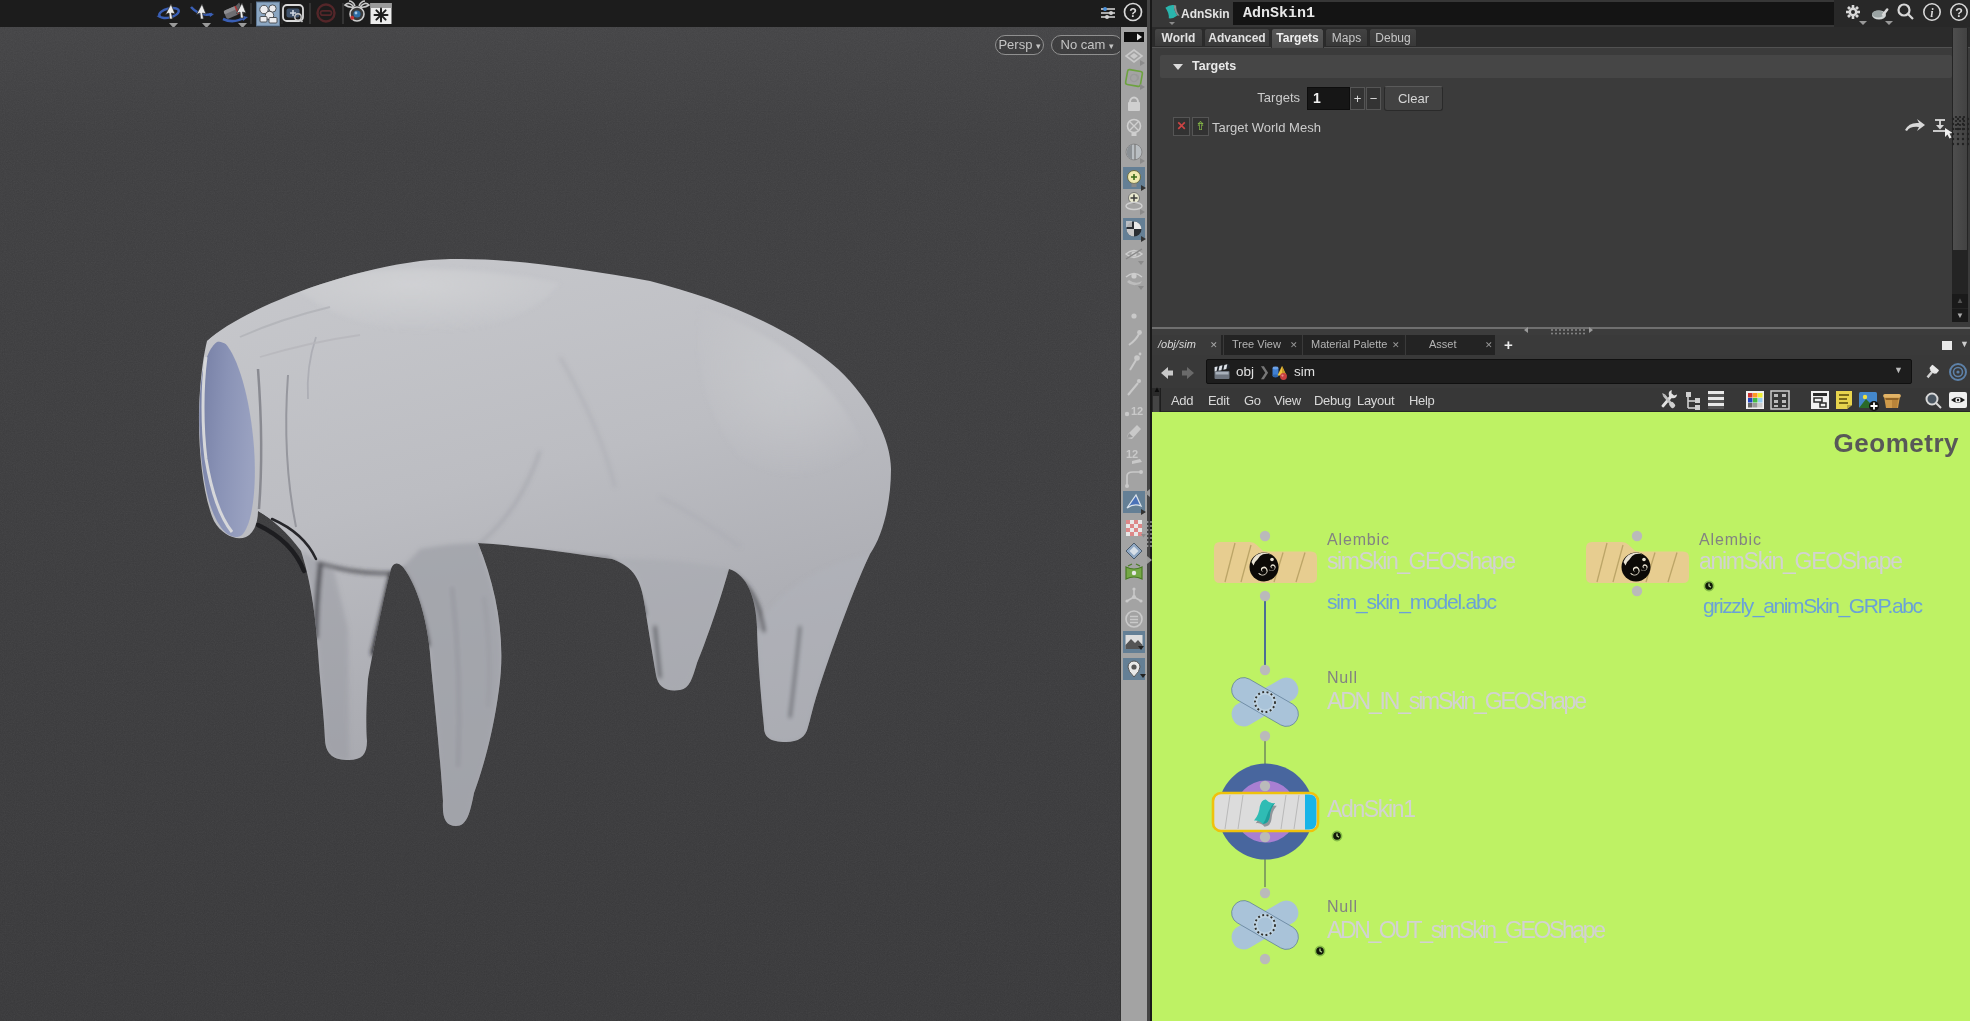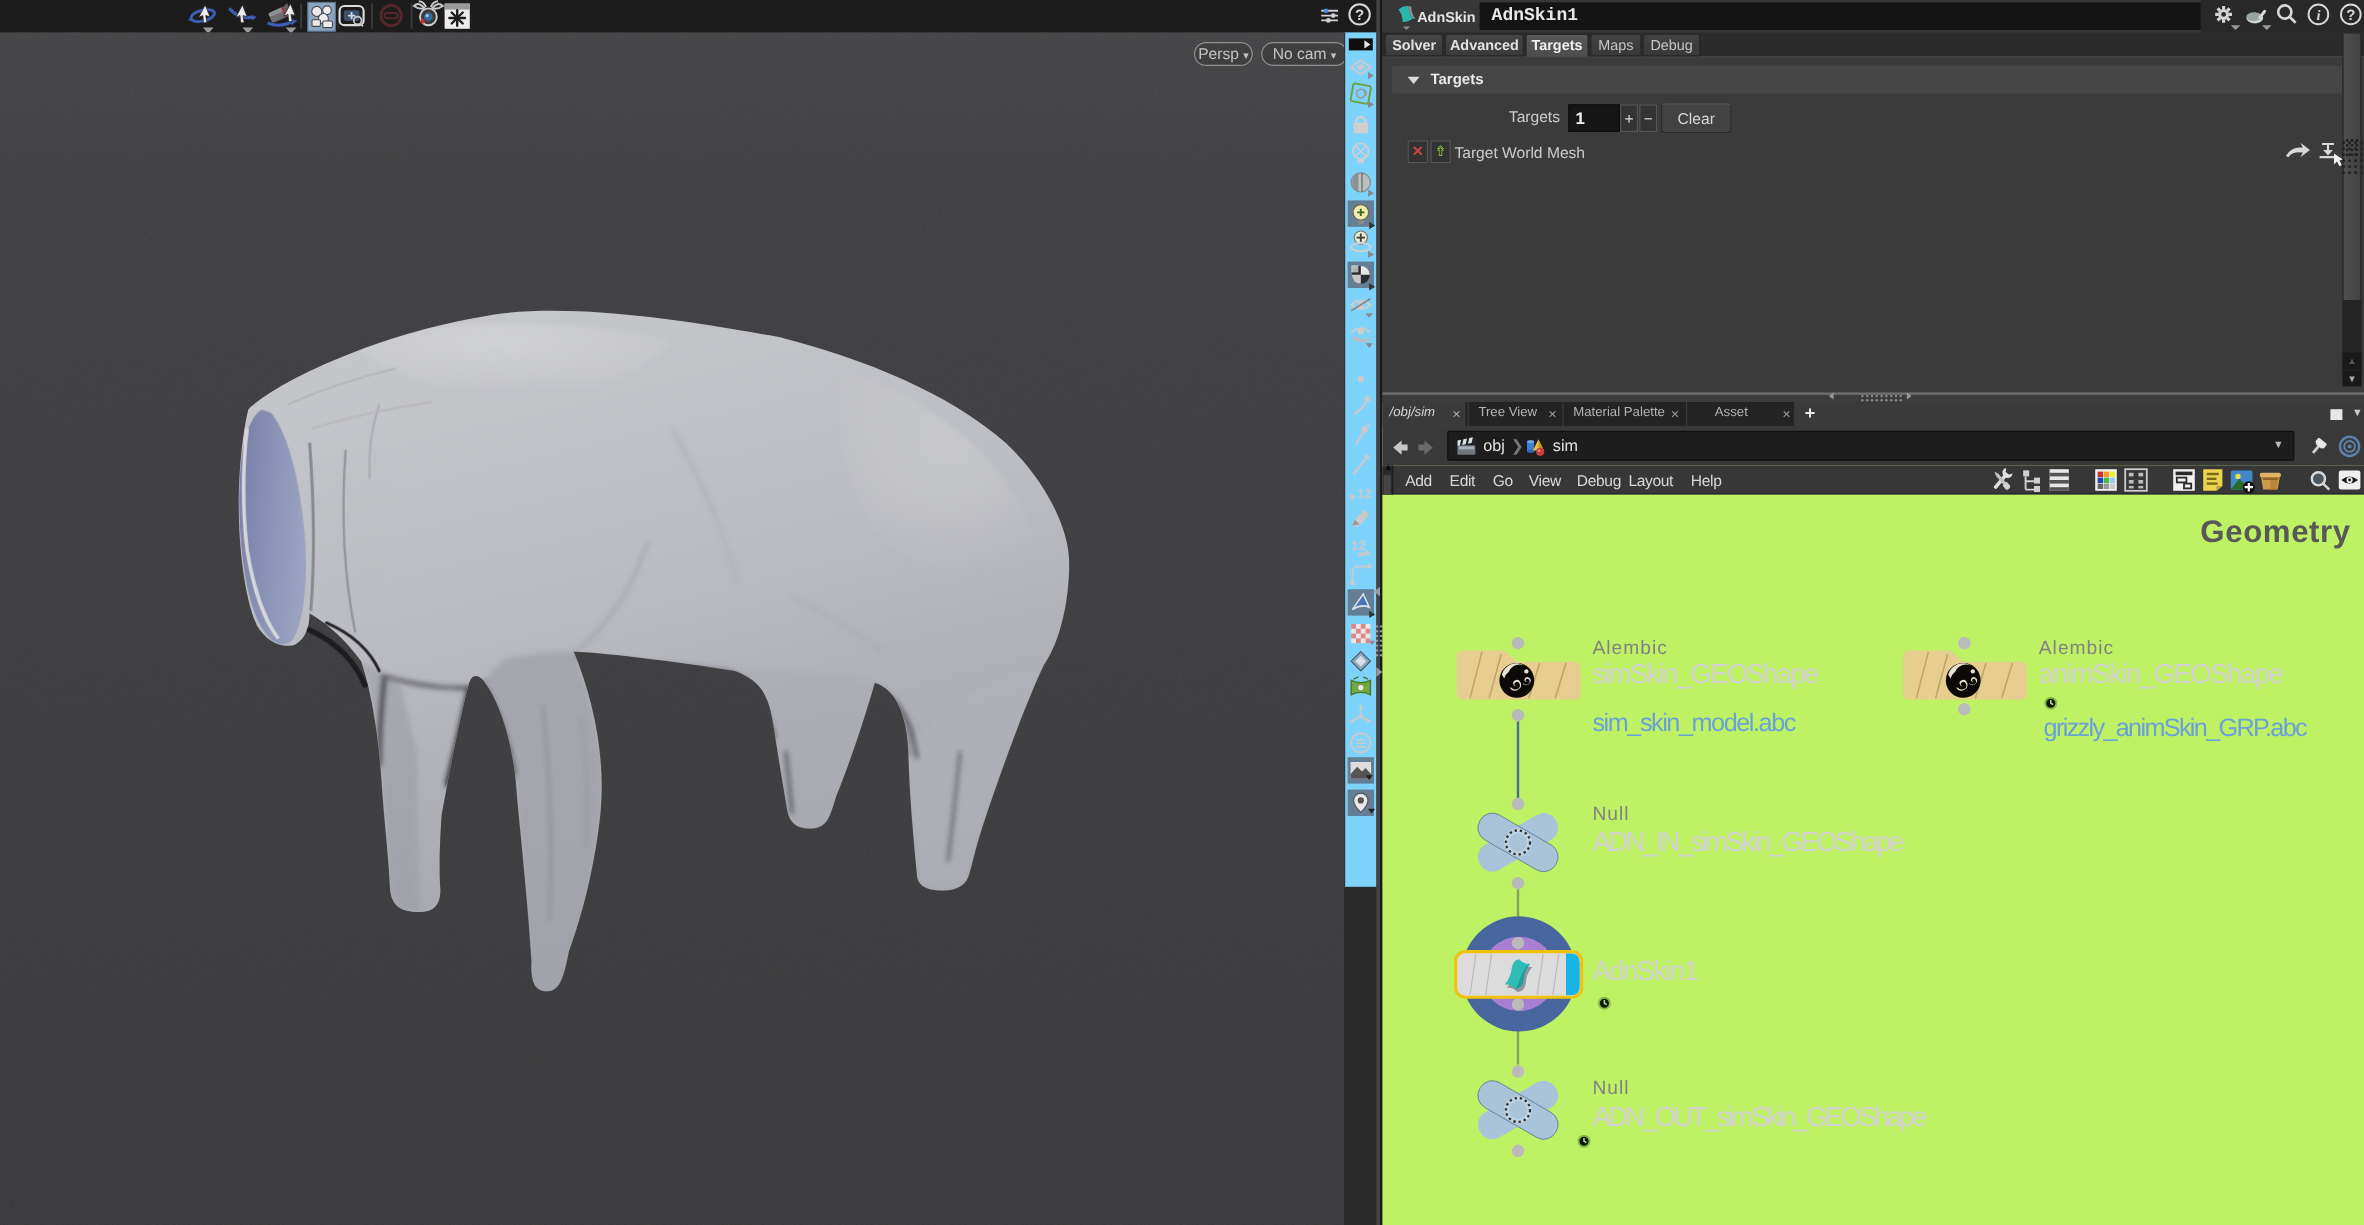--- a/index.html
+++ b/index.html
@@ -1,18 +1,18 @@
 <!DOCTYPE html>
 <html><head><meta charset="utf-8"><style>
 *{margin:0;padding:0;box-sizing:border-box}
 html,body{width:1970px;height:1021px;overflow:hidden;background:#2b2b2b;font-family:"Liberation Sans",sans-serif}
 .abs{position:absolute}
 #topbar{left:0;top:0;width:1147px;height:27px;background:#1c1c1c}
 #viewport{left:0;top:27px;width:1120px;height:994px;background:linear-gradient(#434345 0px, #3e3e40 110px, #3c3c3e 45%, #3a3a3c 75%, #38383a 100%)}
-#vtools{left:1120px;top:27px;width:27px;height:712px;background:#7dd3fc;border-left:1px solid #333}
+#vtools{left:1120px;top:27px;width:27px;height:994px;background:#a3a3a3;border-left:1px solid #333}
 #vdivider{left:1147px;top:0;width:5px;height:1021px;background:linear-gradient(90deg,#444444 0,#444444 3px,#191919 3px,#191919 5px)}
 #parampane{left:1152px;top:0;width:818px;height:327px;background:#3b3b3b}
 #netpane{left:1152px;top:335px;width:818px;height:686px;background:#bef264}
 #splitter{left:1152px;top:327px;width:818px;height:8px;background:#3c3c3c}
 .pill{position:absolute;height:20px;border:1px solid #909090;border-radius:10px;color:#c4c4c4;font-size:13px;line-height:18px;text-align:center;background:rgba(40,40,40,.25)}
 </style></head>
 <body>
 <div class="abs" id="topbar">
   <svg width="1147" height="27" style="position:absolute;left:0;top:0">
     <g transform="translate(169,13)">
@@ -475,21 +475,21 @@
           <text x="0" y="4.5" text-anchor="middle" font-size="12" font-style="italic" font-weight="bold" font-family="Liberation Serif" fill="#d8d8d8">i</text>
         </g>
       <g transform="translate(117,12)">
           <circle r="8.2" fill="none" stroke="#d8d8d8" stroke-width="1.6"></circle>
           <text x="0" y="4.5" text-anchor="middle" font-size="12.5" font-weight="bold" fill="#d8d8d8">?</text>
         </g>
     </g>
   </svg>
 
   <div class="abs" style="left:0;top:27px;width:818px;height:21px;background:#2b2b2b;border-bottom:1px solid #515151">
-    <div class="abs" style="left:2px;top:1px;width:49px;height:19px;background:linear-gradient(#454545,#3a3a3a);border:1px solid #2a2a2a;border-radius:3px 3px 0 0;color:#e2e2e2;font-weight:bold;font-size:12px;text-align:center;line-height:18px">Solver</div>
+    <div class="abs" style="left:2px;top:1px;width:49px;height:19px;background:linear-gradient(#454545,#3a3a3a);border:1px solid #2a2a2a;border-radius:3px 3px 0 0;color:#e2e2e2;font-weight:bold;font-size:12px;text-align:center;line-height:18px">World</div>
     <div class="abs" style="left:52px;top:1px;width:66px;height:19px;background:linear-gradient(#454545,#3a3a3a);border:1px solid #2a2a2a;border-radius:3px 3px 0 0;color:#e2e2e2;font-weight:bold;font-size:12px;text-align:center;line-height:18px">Advanced</div>
     <div class="abs" style="left:119px;top:1px;width:53px;height:20px;background:linear-gradient(#585858,#4c4c4c);border:1px solid #2a2a2a;border-bottom:none;border-radius:3px 3px 0 0;color:#f0f0f0;font-weight:bold;font-size:12px;text-align:center;line-height:19px">Targets</div>
     <div class="abs" style="left:173px;top:1px;width:43px;height:19px;background:linear-gradient(#424242,#383838);border:1px solid #2a2a2a;border-radius:3px 3px 0 0;color:#c6c6c6;font-size:12px;text-align:center;line-height:18px">Maps</div>
     <div class="abs" style="left:217px;top:1px;width:48px;height:19px;background:linear-gradient(#424242,#383838);border:1px solid #2a2a2a;border-radius:3px 3px 0 0;color:#c6c6c6;font-size:12px;text-align:center;line-height:18px">Debug</div>
   </div>
 
   <div class="abs" style="left:0;top:48px;width:818px;height:279px;background:#3b3b3b">
     <div class="abs" style="left:8px;top:7px;width:792px;height:23px;background:#464646;border-radius:2px">
       <span class="abs" style="left:13px;top:9px;width:0;height:0;border-left:5px solid transparent;border-right:5px solid transparent;border-top:6.5px solid #dcdcdc"></span>
       <span class="abs" style="left:32px;top:4px;font-size:12.5px;font-weight:bold;color:#e8e8e8">Targets</span>

